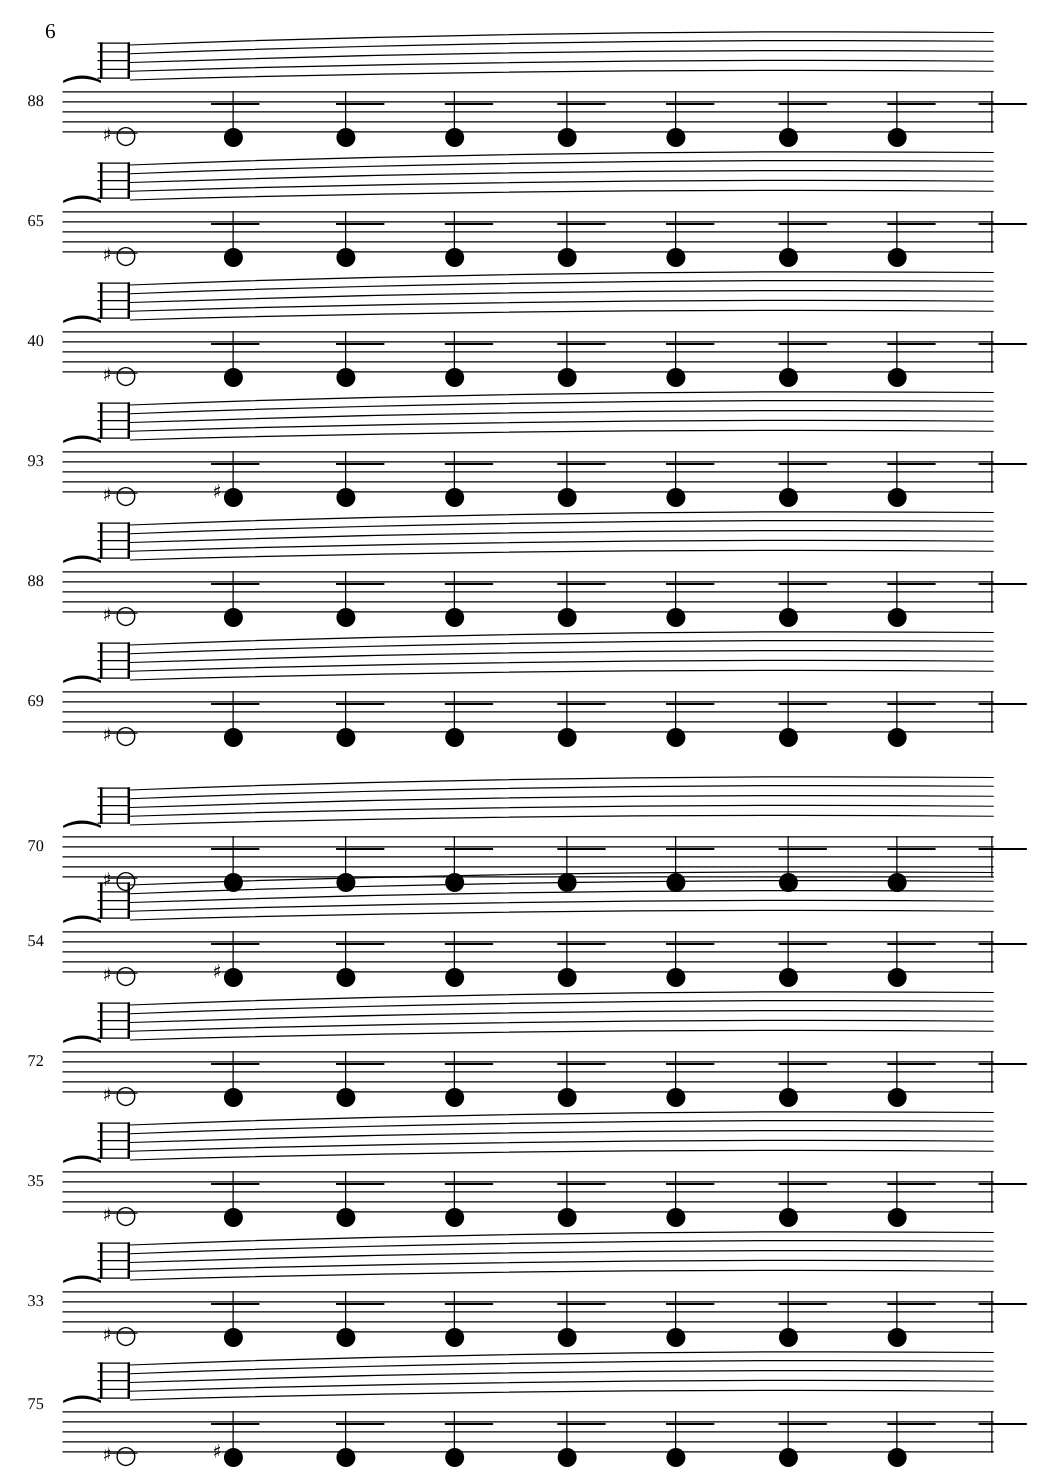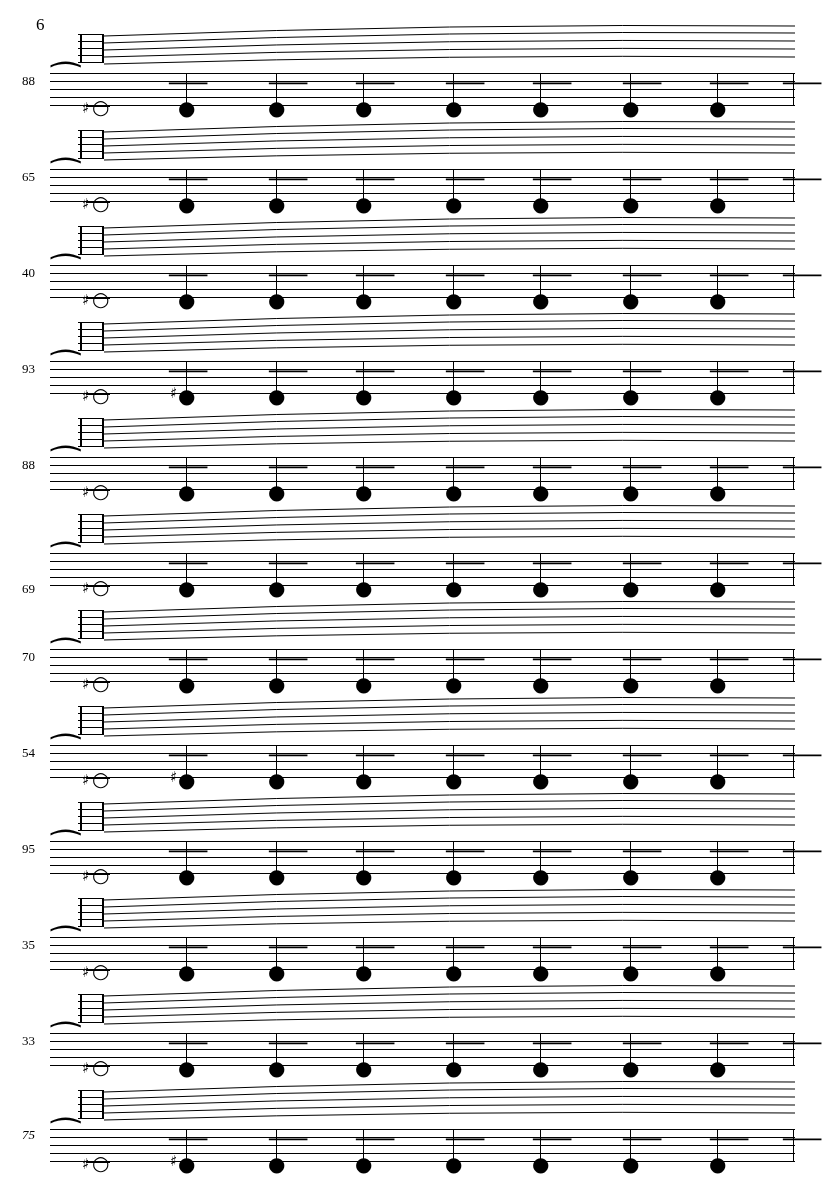--- a/index.html
+++ b/index.html
@@ -386,73 +386,73 @@
       <div class="final-bar-thin" style="left: 793px; top: 45px; height: 33px;"></div>
       <div class="glyph notehead-q" style="left: 178px; top: 70px;">●</div>
       <div class="glyph notehead-q" style="left: 268px; top: 70px;">●</div>
       <div class="glyph notehead-q" style="left: 355px; top: 70px;">●</div>
       <div class="glyph notehead-q" style="left: 445px; top: 70px;">●</div>
       <div class="glyph notehead-q" style="left: 532px; top: 70px;">●</div>
       <div class="glyph notehead-q" style="left: 622px; top: 70px;">●</div>
       <div class="glyph notehead-q" style="left: 709px; top: 70px;">●</div>
     </div>
     <div class="system" style="top: 508px; height: 96px;">
-      <div class="measure-number" style="top: 46px; margin-top: 28px;">69</div>
-      <div class="stack" style="left: 78px; top: 6px; width: 34px; height: 40px;">
-        <div class="sline" style="left: 0px; top: 0px; width: 26px;"></div>
-        <div class="sline" style="left: 0px; top: 7px; width: 26px;"></div>
-        <div class="sline" style="left: 0px; top: 14px; width: 26px;"></div>
-        <div class="sline" style="left: 0px; top: 21px; width: 26px;"></div>
-        <div class="sline" style="left: 0px; top: 28px; width: 26px;"></div>
-        <div style="position: absolute; left: 2px; top: 0px; width: 1.6px; height: 29px; background: rgb(0, 0, 0);"></div>
-        <div style="position: absolute; left: 24px; top: 0px; width: 1.6px; height: 29px; background: rgb(0, 0, 0);"></div>
-      </div>
-      <svg width="835" height="60" class="tie-layer" style="top: -4px;">
-        <path d="M104,12 Q449.5,-1 795,2" fill="none" stroke="#000" stroke-width="1"></path>
-        <path d="M104,19 Q449.5,6 795,9" fill="none" stroke="#000" stroke-width="1"></path>
-        <path d="M104,26 Q449.5,14 795,17" fill="none" stroke="#000" stroke-width="1"></path>
-        <path d="M104,33 Q449.5,22 795,25" fill="none" stroke="#000" stroke-width="1"></path>
-        <path d="M104,40 Q449.5,30 795,33" fill="none" stroke="#000" stroke-width="1"></path>
-      </svg>
-      <div class="staff" style="top: 45px;">
-        <div class="ln"></div>
-        <div class="ln"></div>
-        <div class="ln"></div>
-        <div class="ln"></div>
-        <div class="ln"></div>
-      </div>
-      <div class="clef clef-bass" style="left: 52px; top: 36px;">⁀</div>
-      <div class="glyph sharp" style="left: 82px; top: 73px;">♯</div>
-      <div class="glyph whole" style="left: 92px; top: 69px;">○</div>
-      <div class="ledger" style="left: 86px; top: 78px; width: 24px;"></div>
-      <div class="glyph rest" style="left: 168px; top: 44px;">⸺</div>
-      <div class="glyph rest" style="left: 268px; top: 44px;">⸺</div>
-      <div class="glyph rest" style="left: 355px; top: 44px;">⸺</div>
-      <div class="glyph rest" style="left: 445px; top: 44px;">⸺</div>
-      <div class="glyph rest" style="left: 532px; top: 44px;">⸺</div>
-      <div class="glyph rest" style="left: 622px; top: 44px;">⸺</div>
-      <div class="glyph rest" style="left: 709px; top: 44px;">⸺</div>
-      <div class="glyph rest" style="left: 782px; top: 44px;">⸺</div>
-      <div class="barline" style="left: 186px; top: 45px; height: 33px;"></div>
-      <div class="barline" style="left: 276px; top: 45px; height: 33px;"></div>
-      <div class="barline" style="left: 363px; top: 45px; height: 33px;"></div>
-      <div class="barline" style="left: 453px; top: 45px; height: 33px;"></div>
-      <div class="barline" style="left: 540px; top: 45px; height: 33px;"></div>
-      <div class="barline" style="left: 630px; top: 45px; height: 33px;"></div>
-      <div class="barline" style="left: 717px; top: 45px; height: 33px;"></div>
-      <div class="final-bar-thin" style="left: 793px; top: 45px; height: 33px;"></div>
-      <div class="glyph notehead-q" style="left: 178px; top: 70px;">●</div>
-      <div class="glyph notehead-q" style="left: 268px; top: 70px;">●</div>
-      <div class="glyph notehead-q" style="left: 355px; top: 70px;">●</div>
-      <div class="glyph notehead-q" style="left: 445px; top: 70px;">●</div>
-      <div class="glyph notehead-q" style="left: 532px; top: 70px;">●</div>
-      <div class="glyph notehead-q" style="left: 622px; top: 70px;">●</div>
-      <div class="glyph notehead-q" style="left: 709px; top: 70px;">●</div>
-    </div>
-    <div class="system" style="top: 604px; height: 96px;">
+      <div class="measure-number" style="top: 46px;">69</div>
+      <div class="stack" style="left: 78px; top: 6px; width: 34px; height: 40px;">
+        <div class="sline" style="left: 0px; top: 0px; width: 26px;"></div>
+        <div class="sline" style="left: 0px; top: 7px; width: 26px;"></div>
+        <div class="sline" style="left: 0px; top: 14px; width: 26px;"></div>
+        <div class="sline" style="left: 0px; top: 21px; width: 26px;"></div>
+        <div class="sline" style="left: 0px; top: 28px; width: 26px;"></div>
+        <div style="position: absolute; left: 2px; top: 0px; width: 1.6px; height: 29px; background: rgb(0, 0, 0);"></div>
+        <div style="position: absolute; left: 24px; top: 0px; width: 1.6px; height: 29px; background: rgb(0, 0, 0);"></div>
+      </div>
+      <svg width="835" height="60" class="tie-layer" style="top: -4px;">
+        <path d="M104,12 Q449.5,-1 795,2" fill="none" stroke="#000" stroke-width="1"></path>
+        <path d="M104,19 Q449.5,6 795,9" fill="none" stroke="#000" stroke-width="1"></path>
+        <path d="M104,26 Q449.5,14 795,17" fill="none" stroke="#000" stroke-width="1"></path>
+        <path d="M104,33 Q449.5,22 795,25" fill="none" stroke="#000" stroke-width="1"></path>
+        <path d="M104,40 Q449.5,30 795,33" fill="none" stroke="#000" stroke-width="1"></path>
+      </svg>
+      <div class="staff" style="top: 45px;">
+        <div class="ln"></div>
+        <div class="ln"></div>
+        <div class="ln"></div>
+        <div class="ln"></div>
+        <div class="ln"></div>
+      </div>
+      <div class="clef clef-bass" style="left: 52px; top: 36px;">⁀</div>
+      <div class="glyph sharp" style="left: 82px; top: 73px;">♯</div>
+      <div class="glyph whole" style="left: 92px; top: 69px;">○</div>
+      <div class="ledger" style="left: 86px; top: 78px; width: 24px;"></div>
+      <div class="glyph rest" style="left: 168px; top: 44px;">⸺</div>
+      <div class="glyph rest" style="left: 268px; top: 44px;">⸺</div>
+      <div class="glyph rest" style="left: 355px; top: 44px;">⸺</div>
+      <div class="glyph rest" style="left: 445px; top: 44px;">⸺</div>
+      <div class="glyph rest" style="left: 532px; top: 44px;">⸺</div>
+      <div class="glyph rest" style="left: 622px; top: 44px;">⸺</div>
+      <div class="glyph rest" style="left: 709px; top: 44px;">⸺</div>
+      <div class="glyph rest" style="left: 782px; top: 44px;">⸺</div>
+      <div class="barline" style="left: 186px; top: 45px; height: 33px;"></div>
+      <div class="barline" style="left: 276px; top: 45px; height: 33px;"></div>
+      <div class="barline" style="left: 363px; top: 45px; height: 33px;"></div>
+      <div class="barline" style="left: 453px; top: 45px; height: 33px;"></div>
+      <div class="barline" style="left: 540px; top: 45px; height: 33px;"></div>
+      <div class="barline" style="left: 630px; top: 45px; height: 33px;"></div>
+      <div class="barline" style="left: 717px; top: 45px; height: 33px;"></div>
+      <div class="final-bar-thin" style="left: 793px; top: 45px; height: 33px;"></div>
+      <div class="glyph notehead-q" style="left: 178px; top: 70px;">●</div>
+      <div class="glyph notehead-q" style="left: 268px; top: 70px;">●</div>
+      <div class="glyph notehead-q" style="left: 355px; top: 70px;">●</div>
+      <div class="glyph notehead-q" style="left: 445px; top: 70px;">●</div>
+      <div class="glyph notehead-q" style="left: 532px; top: 70px;">●</div>
+      <div class="glyph notehead-q" style="left: 622px; top: 70px;">●</div>
+      <div class="glyph notehead-q" style="left: 709px; top: 70px;">●</div>
+    </div>
+    <div class="system" style="top: 624px; height: 96px;">
       <div class="measure-number" style="top: 46px;">70</div>
       <div class="stack" style="left: 78px; top: 6px; width: 34px; height: 40px;">
         <div class="sline" style="left: 0px; top: 0px; width: 26px;"></div>
         <div class="sline" style="left: 0px; top: 7px; width: 26px;"></div>
         <div class="sline" style="left: 0px; top: 14px; width: 26px;"></div>
         <div class="sline" style="left: 0px; top: 21px; width: 26px;"></div>
         <div class="sline" style="left: 0px; top: 28px; width: 26px;"></div>
         <div style="position: absolute; left: 2px; top: 0px; width: 1.6px; height: 29px; background: rgb(0, 0, 0);"></div>
         <div style="position: absolute; left: 24px; top: 0px; width: 1.6px; height: 29px; background: rgb(0, 0, 0);"></div>
       </div>
@@ -546,21 +546,21 @@
       <div class="glyph notehead-q" style="left: 178px; top: 70px;">●</div>
       <div class="glyph notehead-q" style="left: 268px; top: 70px;">●</div>
       <div class="glyph notehead-q" style="left: 355px; top: 70px;">●</div>
       <div class="glyph notehead-q" style="left: 445px; top: 70px;">●</div>
       <div class="glyph notehead-q" style="left: 532px; top: 70px;">●</div>
       <div class="glyph notehead-q" style="left: 622px; top: 70px;">●</div>
       <div class="glyph notehead-q" style="left: 709px; top: 70px;">●</div>
       <div class="glyph sharp" style="left: 170px; top: 70px;">♯</div>
     </div>
     <div class="system" style="top: 796px; height: 96px;">
-      <div class="measure-number" style="top: 46px;">95</div>
+      <div class="measure-number" style="top: 46px;">72</div>
       <div class="stack" style="left: 78px; top: 6px; width: 34px; height: 40px;">
         <div class="sline" style="left: 0px; top: 0px; width: 26px;"></div>
         <div class="sline" style="left: 0px; top: 7px; width: 26px;"></div>
         <div class="sline" style="left: 0px; top: 14px; width: 26px;"></div>
         <div class="sline" style="left: 0px; top: 21px; width: 26px;"></div>
         <div class="sline" style="left: 0px; top: 28px; width: 26px;"></div>
         <div style="position: absolute; left: 2px; top: 0px; width: 1.6px; height: 29px; background: rgb(0, 0, 0);"></div>
         <div style="position: absolute; left: 24px; top: 0px; width: 1.6px; height: 29px; background: rgb(0, 0, 0);"></div>
       </div>
       <svg width="835" height="60" class="tie-layer" style="top: -4px;">
@@ -705,21 +705,21 @@
       <div class="final-bar-thin" style="left: 793px; top: 45px; height: 33px;"></div>
       <div class="glyph notehead-q" style="left: 178px; top: 70px;">●</div>
       <div class="glyph notehead-q" style="left: 268px; top: 70px;">●</div>
       <div class="glyph notehead-q" style="left: 355px; top: 70px;">●</div>
       <div class="glyph notehead-q" style="left: 445px; top: 70px;">●</div>
       <div class="glyph notehead-q" style="left: 532px; top: 70px;">●</div>
       <div class="glyph notehead-q" style="left: 622px; top: 70px;">●</div>
       <div class="glyph notehead-q" style="left: 709px; top: 70px;">●</div>
     </div>
     <div class="system" style="top: 1084px; height: 96px;">
-      <div class="measure-number" style="top: 44px; font-style: italic;">75</div>
+      <div class="measure-number" style="top: 32px;">75</div>
       <div class="stack" style="left: 78px; top: 6px; width: 34px; height: 40px;">
         <div class="sline" style="left: 0px; top: 0px; width: 26px;"></div>
         <div class="sline" style="left: 0px; top: 7px; width: 26px;"></div>
         <div class="sline" style="left: 0px; top: 14px; width: 26px;"></div>
         <div class="sline" style="left: 0px; top: 21px; width: 26px;"></div>
         <div class="sline" style="left: 0px; top: 28px; width: 26px;"></div>
         <div style="position: absolute; left: 2px; top: 0px; width: 1.6px; height: 29px; background: rgb(0, 0, 0);"></div>
         <div style="position: absolute; left: 24px; top: 0px; width: 1.6px; height: 29px; background: rgb(0, 0, 0);"></div>
       </div>
       <svg width="835" height="60" class="tie-layer" style="top: -4px;">

